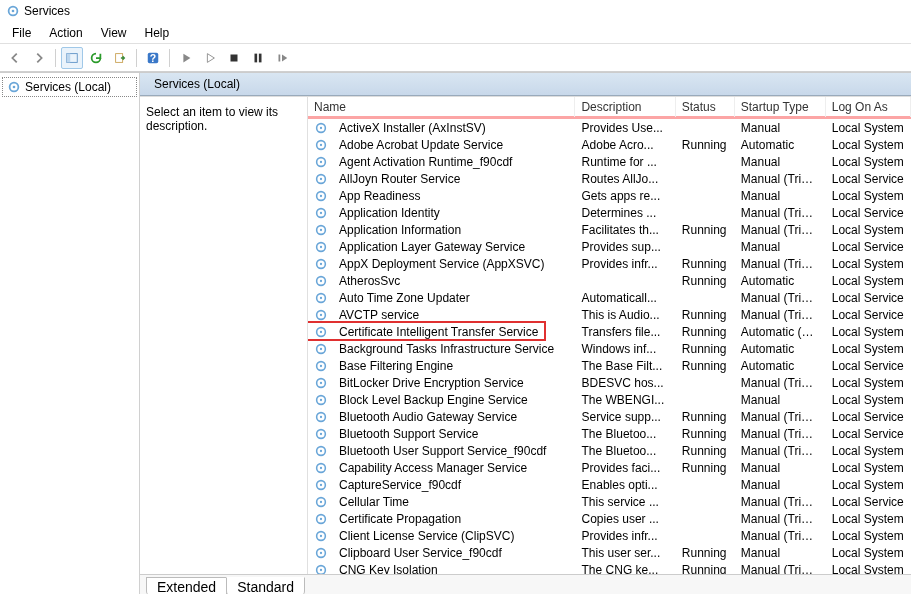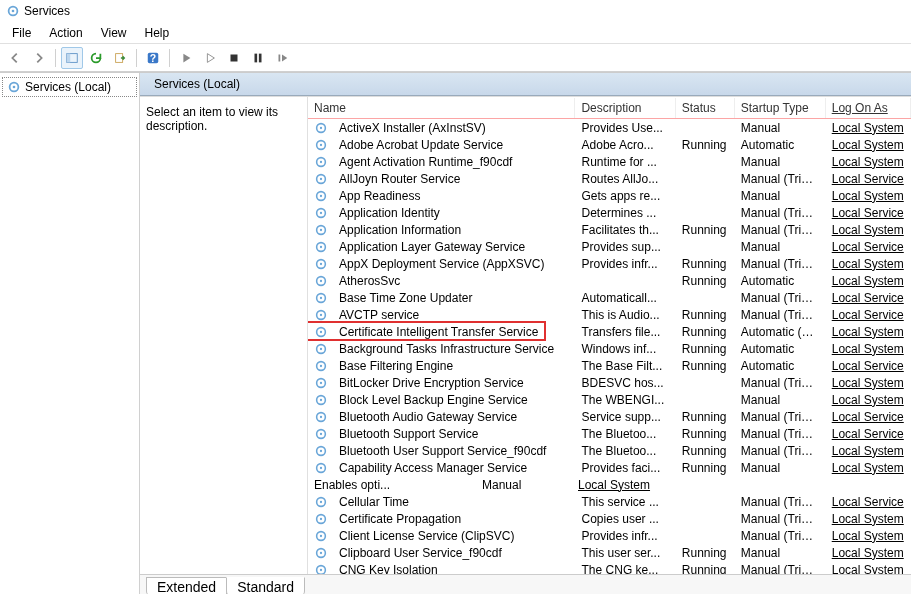--- a/index.html
+++ b/index.html
@@ -15,33 +15,33 @@
 .tsep { width: 1px; height: 18px; background: #d0d0d0; margin: 0 3px; }
 .main { flex: 1; display: flex; overflow: hidden; border-top:1px solid #ccc;}
 .tree { width: 140px; border-right: 1px solid #d0d0d0; padding: 4px 2px; background:#fff;}
 .tree-item { display: flex; align-items: center; gap: 4px; padding: 2px 4px; border: 1px dotted #888; background:#fff;}
 .tree-item .gear-icon{width:14px;height:14px;display:flex;align-items:center;justify-content:center;}
 .detail { flex: 1; display: flex; flex-direction: column; overflow: hidden; }
 .detail-header { background: linear-gradient(#d9e6f2,#c8d8ea); border-bottom: 1px solid #9ab; padding: 4px 8px; display:flex; align-items:center; gap:6px;}
 .detail-body { flex: 1; display: flex; overflow: hidden; border-top: 1px solid #ddd;}
 .descpane { width: 168px; padding: 8px 6px; border-right: 1px solid #e0e0e0;}
 .listpane { flex: 1; display: flex; flex-direction: column; overflow: hidden; position:relative;}
-.colheaders { display: flex; border-bottom: 1px solid #fca5a5; background:#fff; height:22px; align-items:flex-end;}
+.colheaders { display: flex; border-bottom: 3px solid #fca5a5; background:#fff; height:22px; align-items:flex-start;}
 .colheaders > div { padding: 3px 6px; border-right: 1px solid #eee; font-weight:400; color:#333; overflow:hidden; white-space:nowrap;}
 .rows { flex: 1; overflow-y: auto; overflow-x:hidden;}
 .row { display: flex; align-items: center; height: 17px; padding: 0; }
 .row > div { padding: 1px 6px; overflow: hidden; white-space: nowrap; text-overflow: ellipsis; }
 .cell-name { display:flex; align-items:center; gap:11px;}
 .svc-icon { width:14px; height:14px; flex:none; display:flex; align-items:center; justify-content:center;}
 .highlight-box { position:absolute; border: 2px solid #e03030; pointer-events:none; }
 .bottom-tabs { display:flex; align-items:flex-end; height:20px; padding-left:6px; border-top:1px solid #ccc; background:#f7f7f7;}
 .bottom-tabs > span { padding:1px 10px 0 10px; border:1px solid #bbb; border-bottom:none; border-radius: 0 0 4px 4px; margin-right:-1px; background:#fff; font-size:14px; position:relative; top:1px;}
 .bottom-tabs > span:first-child { border-radius: 0 0 0 4px; }
 .bottom-tabs > span.active{ background:#fff; border-top-color:#fff;}
-.c-name{width:284px;} .c-desc{width:106px;} .c-status{width:62px;} .c-start{width:96px;} .c-logon{width:90px;text-decoration:underline;}
+.c-name{width:284px;} .c-desc{width:106px;} .c-status{width:62px;} .c-start{width:96px;} .c-logon{width:90px;}
 </style>
 </head>
 <body>
 
 <div class="titlebar">
   <span class="titlebar-icon">
     <svg viewBox="0 0 16 16">
         <circle cx="8" cy="8" r="5" fill="none" stroke="#6aa6d8" stroke-width="2"></circle>
         <circle cx="8" cy="8" r="1.5" fill="#6aa6d8"></circle>
       </svg>
@@ -312,21 +312,21 @@
               <div class="c-logon">Local System</div>
             </div>
             <div class="row">
               <div class="c-name cell-name">
                 <span class="svc-icon">
                   <svg viewBox="0 0 16 16">
                     <circle cx="8" cy="8" r="5" fill="none" stroke="#6aa6d8" stroke-width="1.8"></circle>
                     <circle cx="8" cy="8" r="1.3" fill="#6aa6d8"></circle>
                   </svg>
                 </span>
-                <span>Base Time Zone Updater</span>
+                <span>Auto Time Zone Updater</span>
               </div>
               <div class="c-desc">Automaticall...</div>
               <div class="c-status"></div>
               <div class="c-start">Manual (Trigg...</div>
               <div class="c-logon">Local Service</div>
             </div>
             <div class="row">
               <div class="c-name cell-name">
                 <span class="svc-icon">
                   <svg viewBox="0 0 16 16">
@@ -470,20 +470,29 @@
                   </svg>
                 </span>
                 <span>Capability Access Manager Service</span>
               </div>
               <div class="c-desc">Provides faci...</div>
               <div class="c-status">Running</div>
               <div class="c-start">Manual</div>
               <div class="c-logon">Local System</div>
             </div>
             <div class="row">
+              <div class="c-name cell-name">
+                <span class="svc-icon">
+                  <svg viewBox="0 0 16 16">
+                    <circle cx="8" cy="8" r="5" fill="none" stroke="#6aa6d8" stroke-width="1.8"></circle>
+                    <circle cx="8" cy="8" r="1.3" fill="#6aa6d8"></circle>
+                  </svg>
+                </span>
+                <span>CaptureService_f90cdf</span>
+              </div>
               <div class="c-desc">Enables opti...</div>
               <div class="c-status"></div>
               <div class="c-start">Manual</div>
               <div class="c-logon">Local System</div>
             </div>
             <div class="row">
               <div class="c-name cell-name">
                 <span class="svc-icon">
                   <svg viewBox="0 0 16 16">
                     <circle cx="8" cy="8" r="5" fill="none" stroke="#6aa6d8" stroke-width="1.8"></circle>

